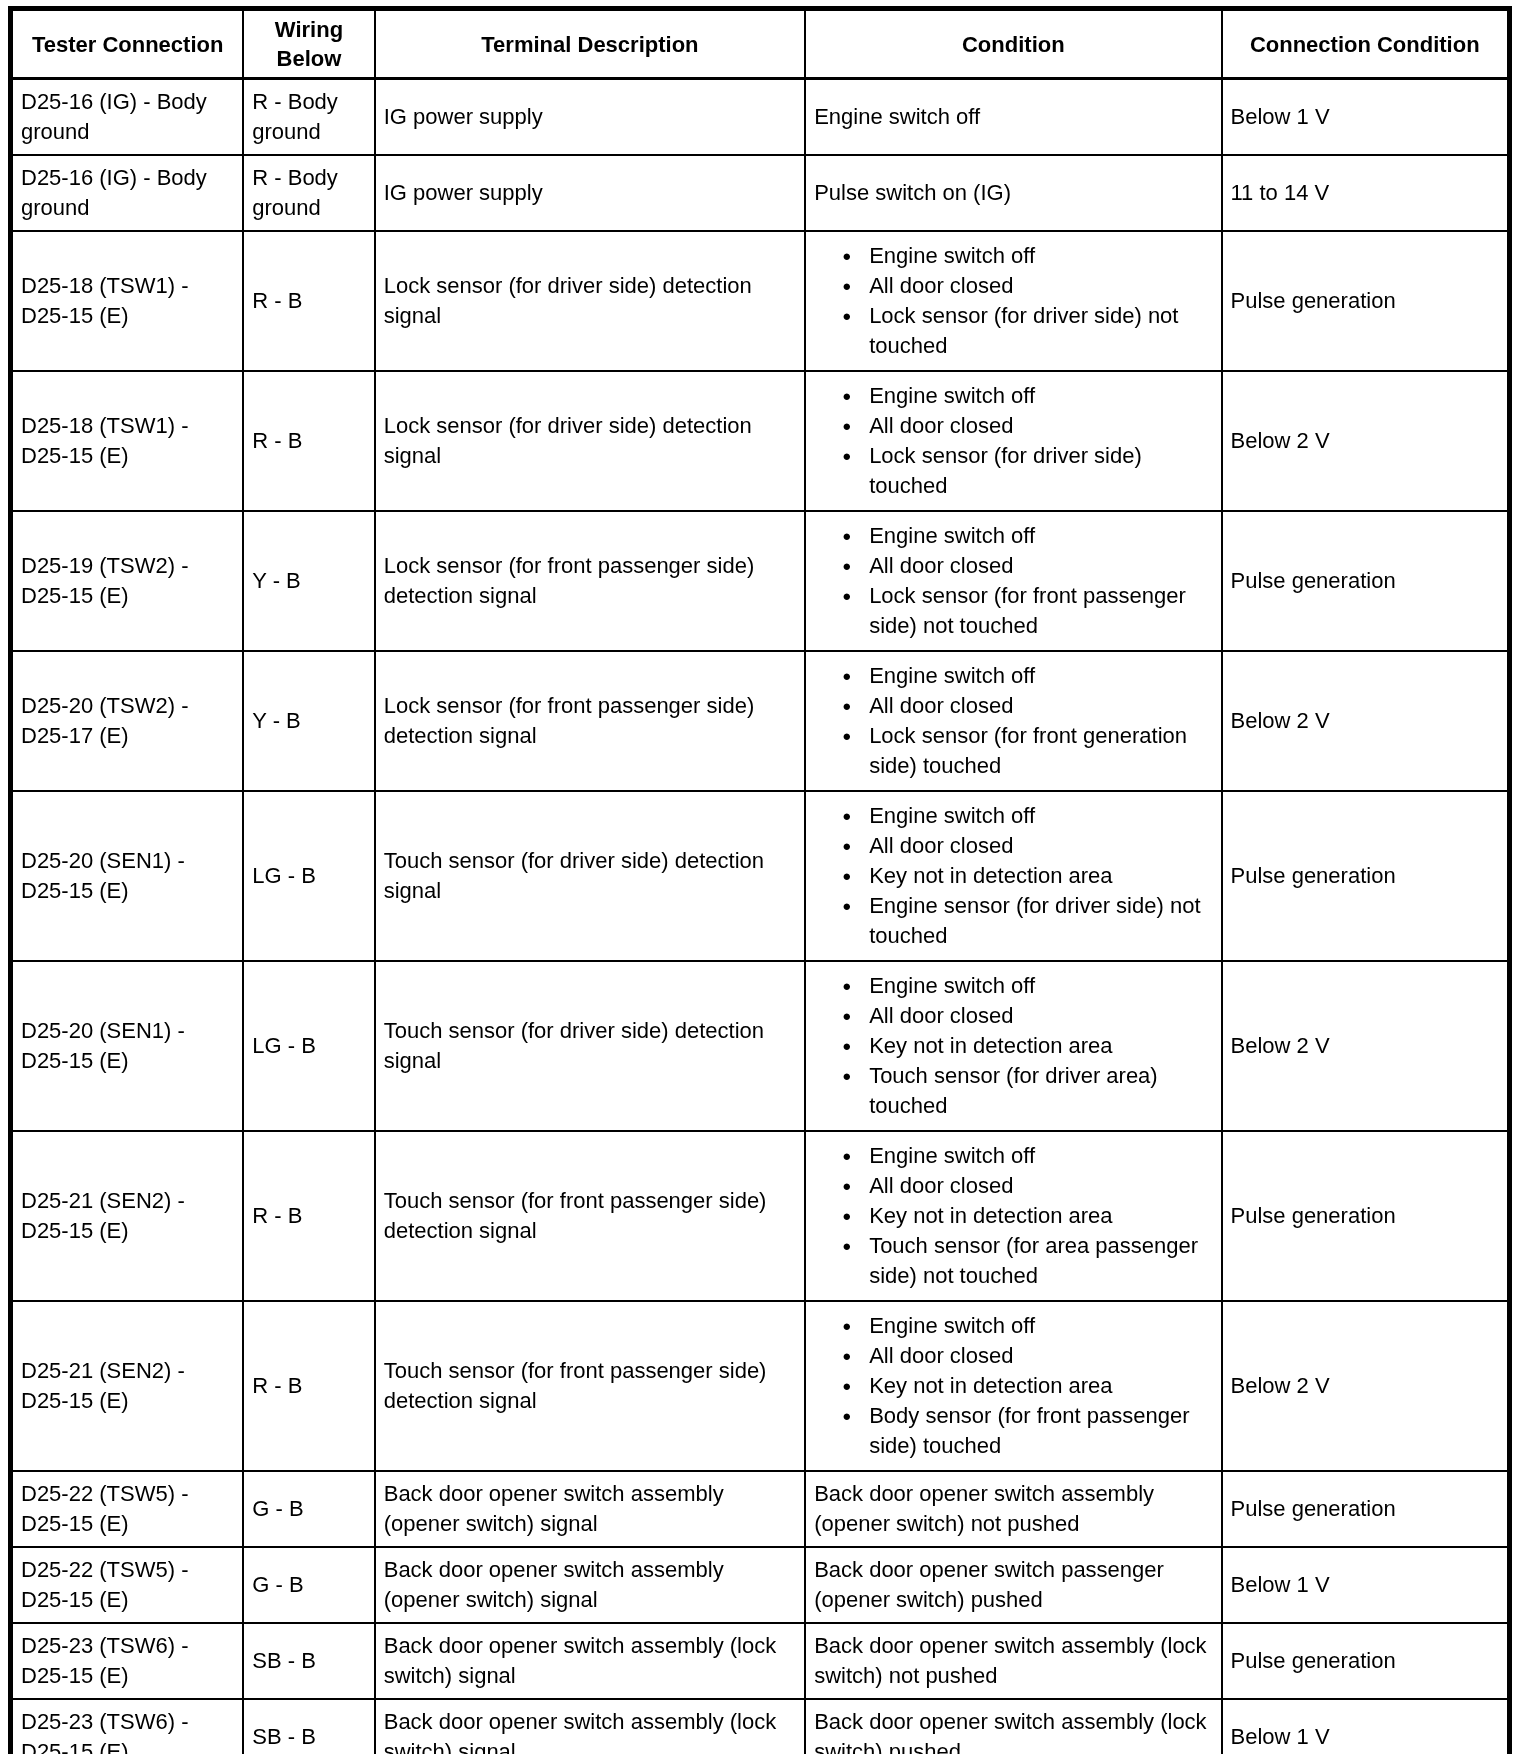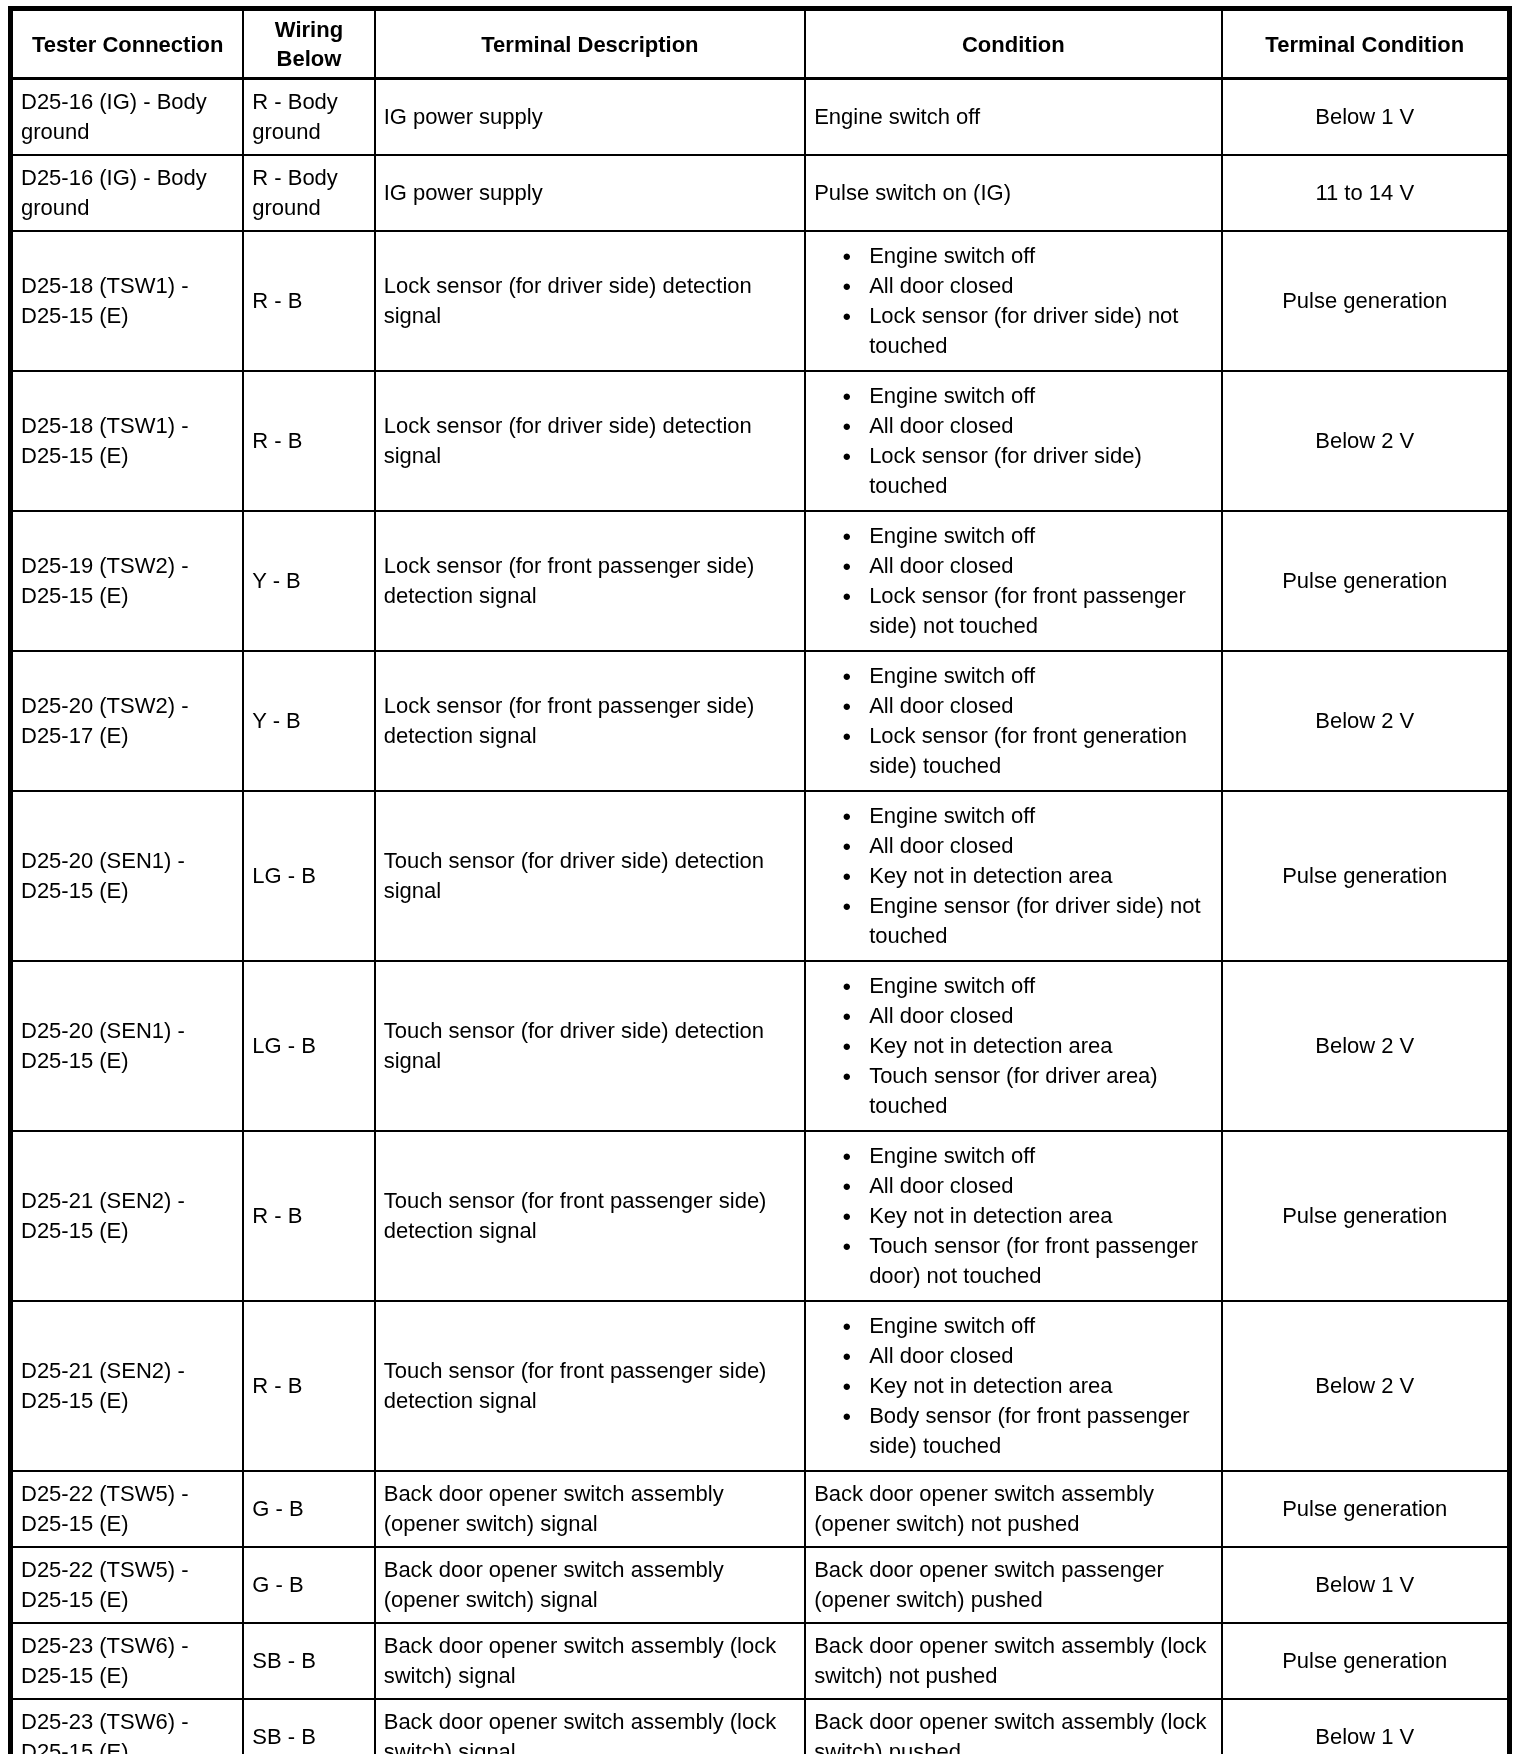--- a/index.html
+++ b/index.html
@@ -36,21 +36,20 @@
     font-weight: bold;
     text-align: center;
     line-height: 29px;
     padding: 4px 6px;
     height: 58px;
   }
   td {
     text-align: left;
   }
   td.spec {
-    text-align: center;
     margin-left: 48px;
   }
   td.cond-plain {
     text-align: left;
   }
   td.bullets {
     padding-left: 36px;
     padding-right: 10px;
     padding-top: 8px;
     padding-bottom: 8px;
@@ -82,21 +81,21 @@
     <col style="width:429px">
     <col style="width:415px">
     <col style="width:287px">
   </colgroup>
   <thead>
     <tr>
       <th>Tester Connection</th>
       <th>Wiring Below</th>
       <th>Terminal Description</th>
       <th>Condition</th>
-      <th>Terminal Condition</th>
+      <th>Connection Condition</th>
     </tr>
   </thead>
   <tbody id="table-body">
       <tr class="short">
         <td>D25-16 (IG) - Body ground</td>
         <td>R - Body ground</td>
         <td>IG power supply</td>
         <td class="cond-plain">Engine switch off</td>
         <td class="spec">Below 1 V</td>
       </tr>
@@ -247,21 +246,21 @@
           <div class="bullet-item">
             <span class="bullet">●</span>
             <span class="bullet-text">All door closed</span>
           </div>
           <div class="bullet-item">
             <span class="bullet">●</span>
             <span class="bullet-text">Key not in detection area</span>
           </div>
           <div class="bullet-item">
             <span class="bullet">●</span>
-            <span class="bullet-text">Touch sensor (for front passenger door) not touched</span>
+            <span class="bullet-text">Touch sensor (for area passenger side) not touched</span>
           </div>
         </td>
         <td class="spec">Pulse generation</td>
       </tr>
       <tr class="xtall">
         <td>D25-21 (SEN2) - D25-15 (E)</td>
         <td>R - B</td>
         <td>Touch sensor (for front passenger side) detection signal</td>
         <td class="bullets">
           <div class="bullet-item">

